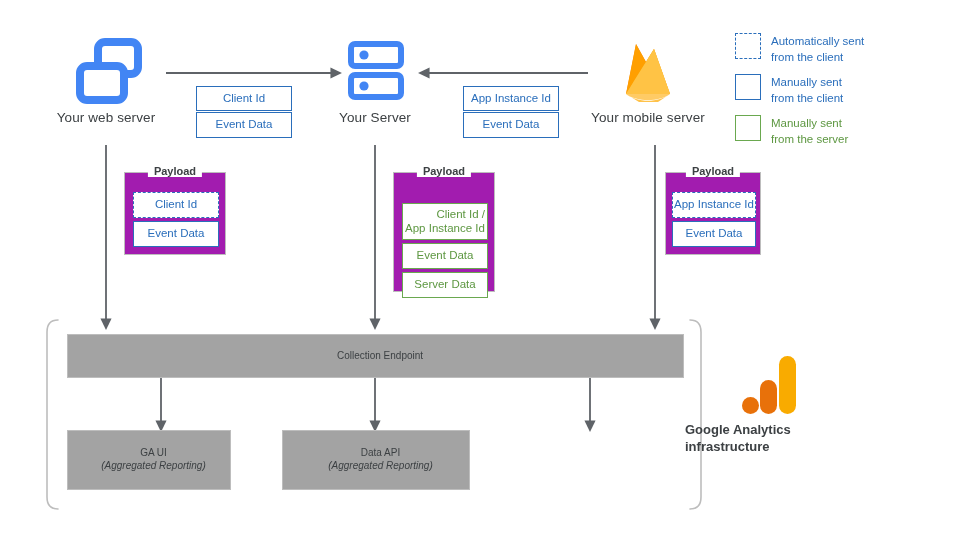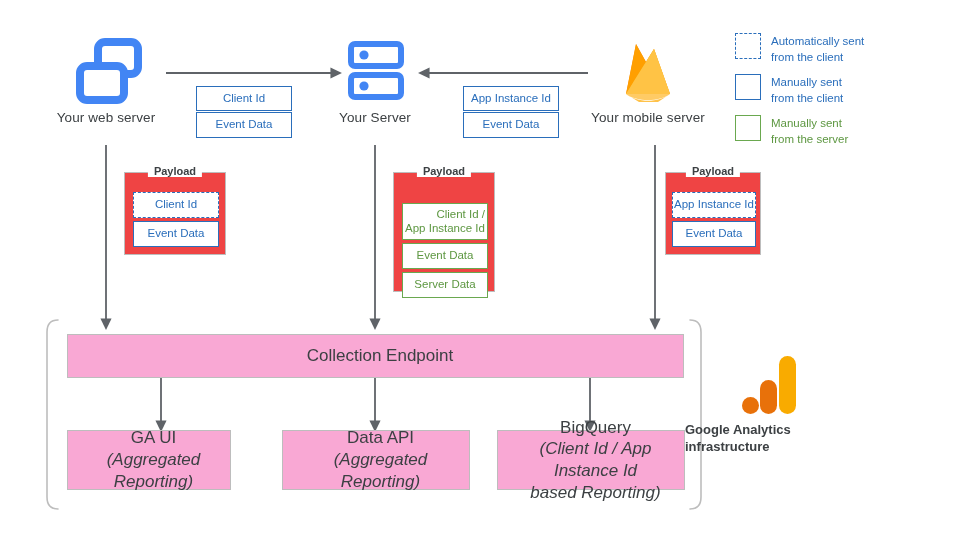--- a/index.html
+++ b/index.html
@@ -56,47 +56,47 @@
     color: #5d9741;
     background: #fff;
     margin-top: 11px;
   }
 
   
   .payload {
     position: absolute;
     box-sizing: border-box;
     border: 1.1px solid #bdbdbd;
-    background: #ef4444;
+    background: #a21caf;
   }
   .payload-title {
     position: absolute;
     top: -8px;
     left: 50%;
     transform: translateX(-50%);
     background: #fff;
     padding: 0 6px;
     font-size: 11px;
     font-weight: bold;
     color: #3c4043;
     white-space: nowrap;
   }
 
   
   .gbox {
     position: absolute;
     box-sizing: border-box;
     border: 1.1px solid #bdbdbd;
-    background: #f9a8d4;
+    background: #a3a3a3;
     display: flex;
     flex-direction: column;
     align-items: center;
     justify-content: center;
     text-align: center;
-    font-size: 17px;
+    font-size: 10px;
     color: #3c4043;
     line-height: 1.28;
     padding-left: 9px;
   }
   .gbox .sub {
     font-style: italic;
   }
 
   
   .legend-row {
@@ -247,25 +247,20 @@
   <div class="gbox" style="left:67px; top:430px; width:164px; height:60px;">
     <span>GA UI</span>
     <span class="sub">(Aggregated Reporting)</span>
   </div>
 
   <div class="gbox" style="left:282px; top:430px; width:188px; height:60px;">
     <span>Data API</span>
     <span class="sub">(Aggregated Reporting)</span>
   </div>
 
-  <div class="gbox" style="left:497px; top:430px; width:188px; height:60px;">
-    <span>BigQuery</span>
-    <span class="sub" style="white-space:pre-line;">(Client Id / App Instance Id
-based Reporting)</span>
-  </div>
 
   <div class="ga-caption" style="left:685px; top:422px; white-space:pre-line;">Google Analytics
 infrastructure</div>
 
   <div class="legend-row" style="left:735px; top:33px;">
     <div class="legend-swatch sw-blue-dash"></div>
     <div class="legend-text lt-blue">Automatically sent
 from the client</div>
   </div>
 

